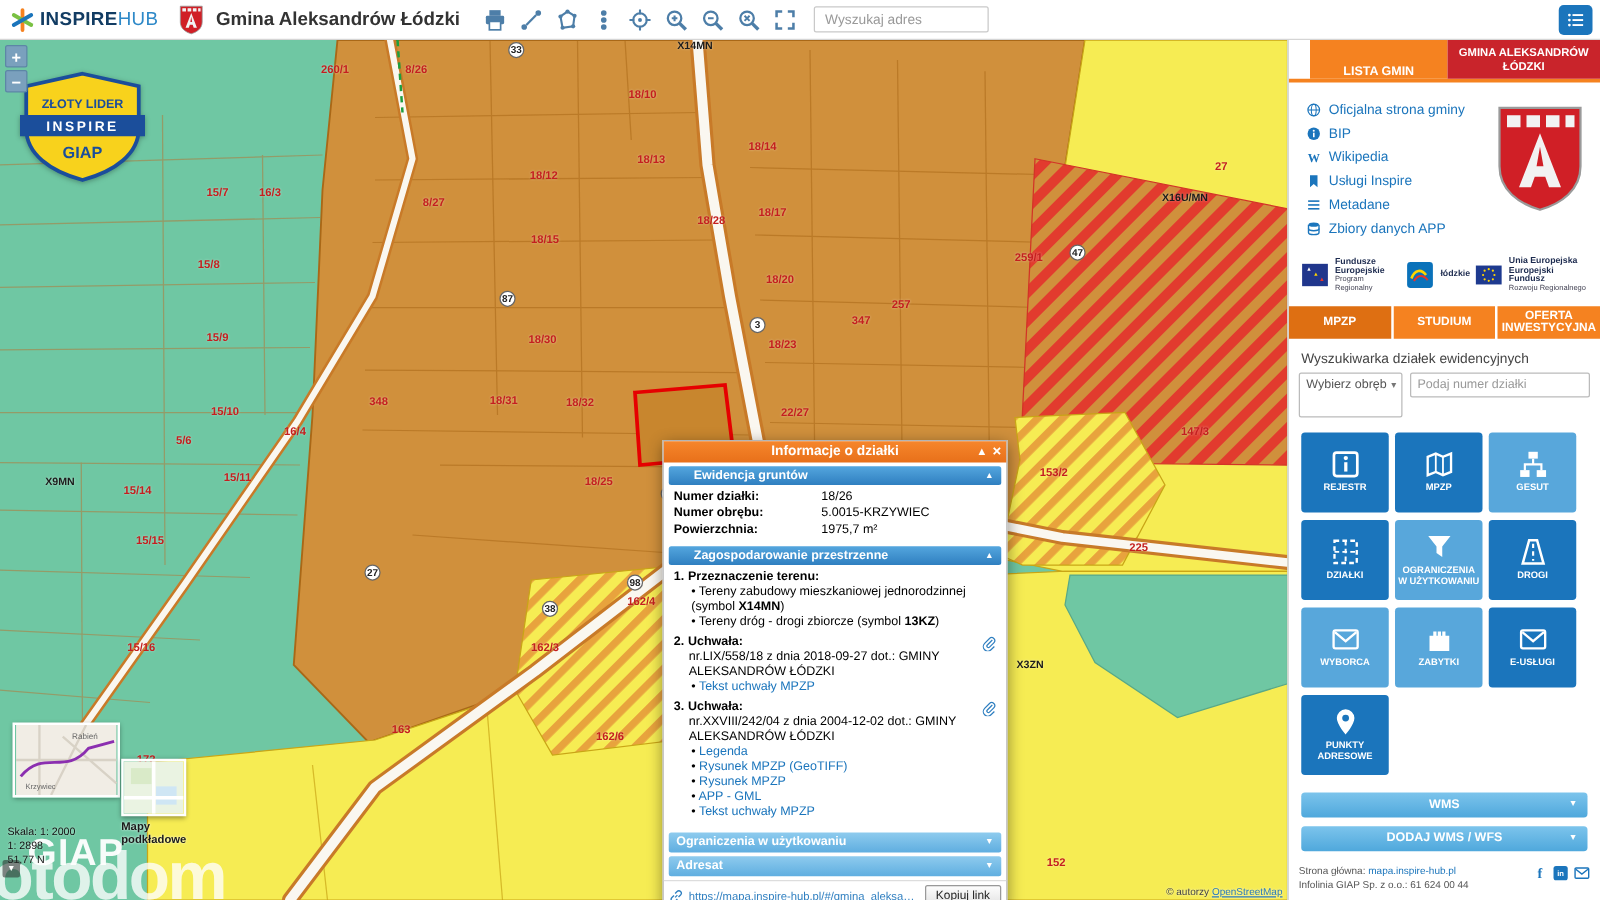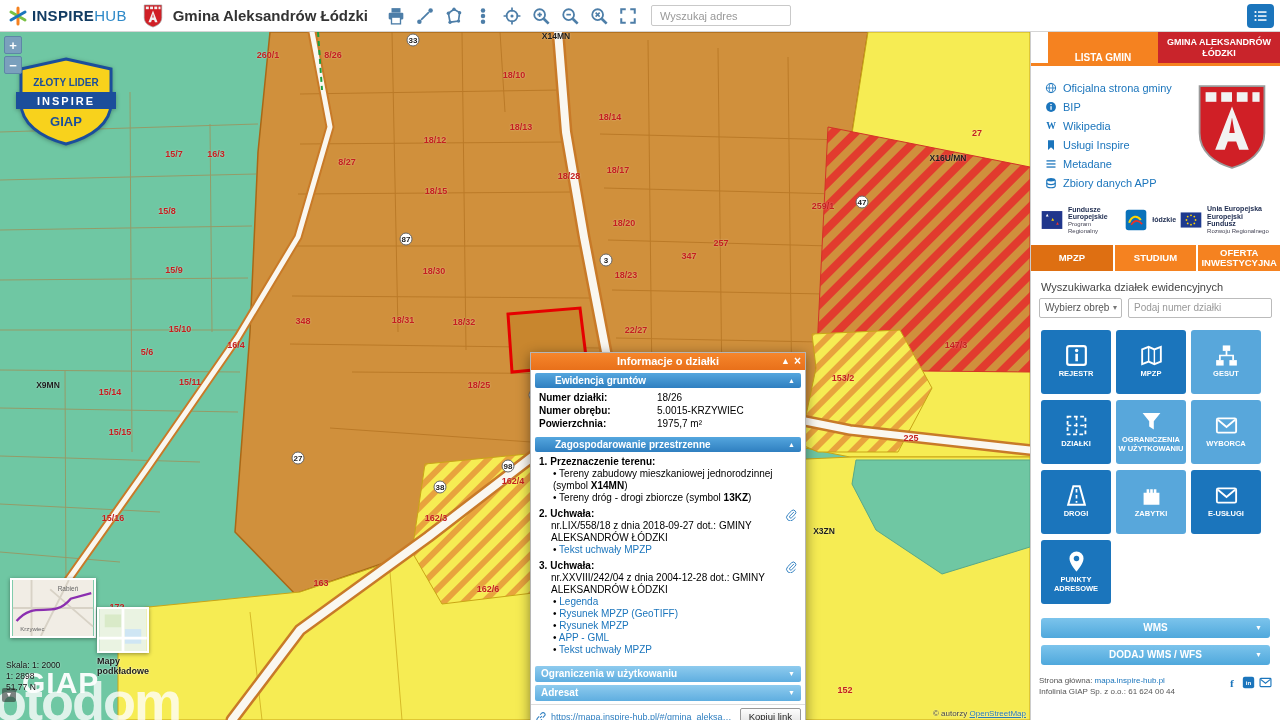--- a/index.html
+++ b/index.html
@@ -113,21 +113,21 @@
   .eu-tx { line-height:1.1; }
   .eu-b { font-size:7px; font-weight:bold; color:#1d2b4f; }
   .eu-s { font-size:6px; color:#445; }
   .mid-tabs { display:flex; gap:2px; margin-top:2px; }
   .mtab { flex:1; background:#F58220; color:#fff; font-weight:bold; font-size:9.5px; text-align:center;
           display:flex; align-items:center; justify-content:center; line-height:1.05; padding:3px 2px;
           min-height:24px; cursor:pointer; }
   .mtab.active { background:#DE6F12; }
   .sb-heading { font-size:11px; color:#444; padding:10px 10px 5px; }
   .sb-search { display:flex; gap:6px; padding:0 8px; }
-  .sb-select { flex:1; height:20px; border:1px solid #bbb; border-radius:2px; font-size:10px; color:#555;
+  .sb-select { flex:1; height:36px; border:1px solid #bbb; border-radius:2px; font-size:10px; color:#555;
                padding:0 5px; line-height:18px; position:relative; cursor:pointer; background:#fff; white-space:nowrap; }
   .sb-select .caret { position:absolute; right:4px; top:0; font-size:8px; color:#777; }
   .sb-input { flex:1; height:20px; border:1px solid #bbb; border-radius:2px; font-size:10px; padding:0 5px;
               font-family:"Liberation Sans",sans-serif; color:#333; }
   .sb-input::placeholder { color:#999; }
   .tiles { display:grid; grid-template-columns:repeat(3,70px); gap:6px 5px; padding:12px 0 0 10px; }
   .tile { height:64px; border-radius:3px; color:#fff; display:flex; flex-direction:column; align-items:center;
           justify-content:center; gap:3px; text-align:center; font-size:7.5px; font-weight:bold; padding:3px 2px;
           line-height:1.15; cursor:pointer; }
   .tile.dark { background:#1B75BC; }
@@ -467,21 +467,21 @@
           <div class="zg-item">
             <div class="zg-head"><span class="zg-num">2.</span><b>Uchwała:</b></div>
             <div class="zg-body">nr.LIX/558/18 z dnia 2018-09-27 dot.: GMINY ALEKSANDRÓW ŁÓDZKI</div>
             <div class="zg-lnk">• <a class="zg-a">Tekst uchwały MPZP</a></div>
             <span class="clip"><svg class="ic" viewBox="0 0 16 16">
                 <path d="M11.8 4 L6.5 9.3 a1.6 1.6 0 0 0 2.3 2.3 L13.4 7 a3.2 3.2 0 0 0-4.6-4.6 L3.6 7.6 a4.8 4.8 0 0 0 6.8 6.8 L14 11" fill="none" stroke="currentColor" stroke-width="1.3"></path>
               </svg></span>
           </div>
           <div class="zg-item">
             <div class="zg-head"><span class="zg-num">3.</span><b>Uchwała:</b></div>
-            <div class="zg-body">nr.XXVIII/242/04 z dnia 2004-12-28 dot.: GMINY ALEKSANDRÓW ŁÓDZKI</div>
+            <div class="zg-body">nr.XXVIII/242/04 z dnia 2004-12-02 dot.: GMINY ALEKSANDRÓW ŁÓDZKI</div>
             <div class="zg-lnk">• <a class="zg-a">Legenda</a></div>
             <div class="zg-lnk">• <a class="zg-a">Rysunek MPZP (GeoTIFF)</a></div>
             <div class="zg-lnk">• <a class="zg-a">Rysunek MPZP</a></div>
             <div class="zg-lnk">• <a class="zg-a">APP - GML</a></div>
             <div class="zg-lnk">• <a class="zg-a">Tekst uchwały MPZP</a></div>
             <span class="clip"><svg class="ic" viewBox="0 0 16 16">
                 <path d="M11.8 4 L6.5 9.3 a1.6 1.6 0 0 0 2.3 2.3 L13.4 7 a3.2 3.2 0 0 0-4.6-4.6 L3.6 7.6 a4.8 4.8 0 0 0 6.8 6.8 L14 11" fill="none" stroke="currentColor" stroke-width="1.3"></path>
               </svg></span>
           </div>
         </div>
@@ -659,33 +659,33 @@
             <path d="M8 1.8 V14.2 M1.8 8 H14.2" stroke="#fff" stroke-width="1.1" stroke-dasharray="2.6 1.8"></path>
           </svg>
           <span>DZIAŁKI</span>
         </div>
         <div class="tile light">
           <svg class="ic tile-ic" viewBox="0 0 16 16">
             <path d="M1.8 2 H14.2 L9.6 7.8 V13.6 L6.4 11.4 V7.8 Z" fill="#fff"></path>
           </svg>
           <span>OGRANICZENIA W UŻYTKOWANIU</span>
         </div>
+        <div class="tile dark">
+          <svg class="ic tile-ic" viewBox="0 0 16 16">
+            <path d="M5.8 1.5 H10.2 L13.8 14.5 H2.2 Z" fill="none" stroke="#fff" stroke-width="1.4"></path>
+            <path d="M8 3.5 V13" stroke="#fff" stroke-width="1.2" stroke-dasharray="2.4 1.8"></path>
+          </svg>
+          <span>DROGI</span>
+        </div>
         <div class="tile light">
           <svg class="ic tile-ic" viewBox="0 0 16 16">
             <rect x="1.3" y="3" width="13.4" height="10" rx="1" fill="none" stroke="#fff" stroke-width="1.3"></rect>
             <path d="M2 4 L8 9 L14 4" fill="none" stroke="#fff" stroke-width="1.3"></path>
           </svg>
           <span>WYBORCA</span>
-        </div>
-        <div class="tile dark">
-          <svg class="ic tile-ic" viewBox="0 0 16 16">
-            <path d="M5.8 1.5 H10.2 L13.8 14.5 H2.2 Z" fill="none" stroke="#fff" stroke-width="1.4"></path>
-            <path d="M8 3.5 V13" stroke="#fff" stroke-width="1.2" stroke-dasharray="2.4 1.8"></path>
-          </svg>
-          <span>DROGI</span>
         </div>
         <div class="tile light">
           <svg class="ic tile-ic" viewBox="0 0 16 16">
             <path d="M2.5 14.5 V6 H4.6 V3.6 H6.4 V6 H7.1 V3.6 H8.9 V6 H9.6 V3.6 H11.4 V6 H13.5 V14.5 Z" fill="#fff"></path>
           </svg>
           <span>ZABYTKI</span>
         </div>
         <div class="tile dark">
           <svg class="ic tile-ic" viewBox="0 0 16 16">
             <rect x="1.3" y="3" width="13.4" height="10" rx="1" fill="none" stroke="#fff" stroke-width="1.3"></rect>

